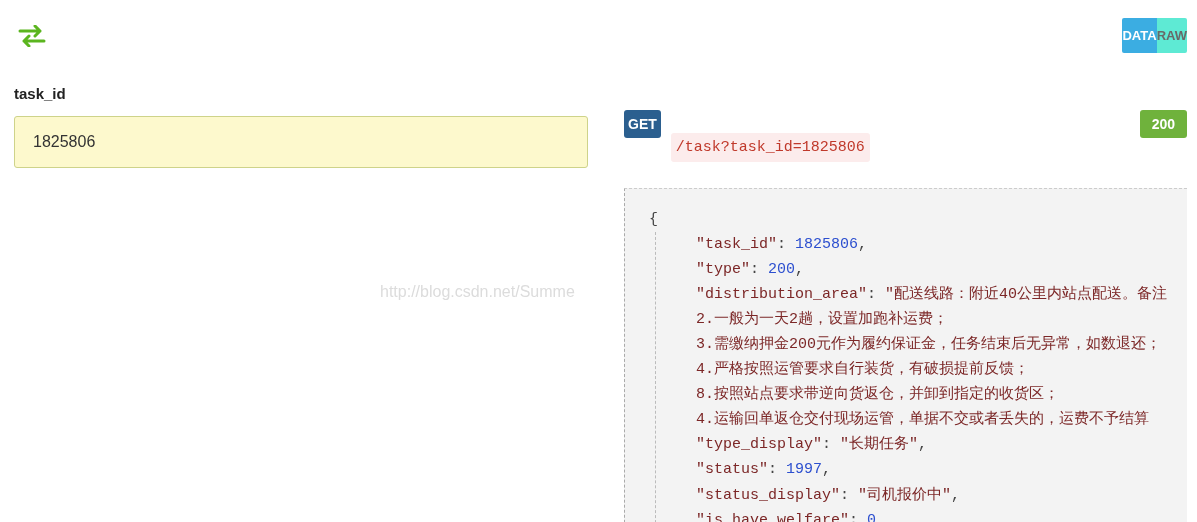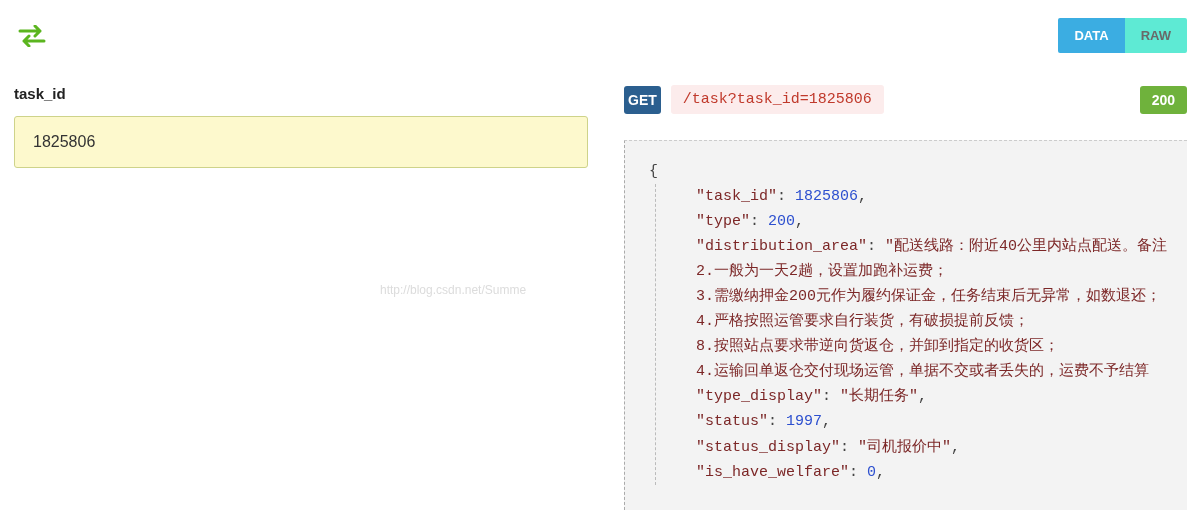--- a/index.html
+++ b/index.html
@@ -1,45 +1,45 @@
 <!DOCTYPE html>
 <html><head>
 <meta charset="utf-8">
 <style>
 * { box-sizing: border-box; margin: 0; padding: 0; }
 body { font-family: -apple-system, BlinkMacSystemFont, "Segoe UI", Helvetica, Arial, sans-serif; background: #fff; width: 1197px; height: 522px; overflow: hidden; position: relative; }
 .topbar { display: flex; justify-content: space-between; align-items: center; padding: 18px 10px 18px 18px; }
 .logo-icon { width: 28px; height: 22px; position: relative; }
 .logo-icon svg { display: block; }
 .tabs { display: flex; gap: 0; }
-.tab { font-size: 13px; font-weight: 600; padding: 10px 16px; cursor: pointer; }
+.tab { font-size: 13px; font-weight: 600; padding: 10px 0; cursor: pointer; }
 .tab.active { background: #3bade2; color: #fff; border-radius: 2px 0 0 2px; }
 .tab.inactive { background: #5eead4; color: #696969; border-radius: 0 2px 2px 0; }
 .main { display: flex; padding: 14px 10px 0 14px; gap: 36px; }
 .left { flex: 0 0 574px; }
 .field-label { font-weight: 700; font-size: 15px; color: #222; margin-bottom: 14px; }
 .input-box { width: 100%; background: #fdf9cd; border: 1px solid #ced38a; border-radius: 3px; padding: 16px 18px; font-size: 16px; color: #333; font-family: inherit; }
 .right { flex: 1; }
 .request-line { display: flex; align-items: center; gap: 10px; margin-bottom: 26px; }
 .method-badge { background: #2b5f8f; color: #fff; font-weight: 700; font-size: 14px; padding: 6px 4px; border-radius: 3px; }
-.url-box { background: #fcecec; color: #c0392b; font-family: "Consolas","Menlo","Courier New",monospace; font-size: 15px; padding: 6px 12px; border-radius: 3px; flex: 0 0 auto; }
+.url-box { background: #fcecec; color: #c0392b; font-family: "Consolas","Menlo","Courier New",monospace; font-size: 15px; padding: 6px 5px; border-radius: 3px; flex: 0 0 auto; margin-top: 48px; }
 .spacer { flex: 1; }
 .status-badge { background: #6fb23c; color: #fff; font-weight: 700; font-size: 14px; padding: 6px 12px; border-radius: 3px; }
 .json-panel { background: #f3f3f3; border-left: 1px dashed #aaa; padding: 18px 0 0 18px; font-family: "Consolas","Menlo","Courier New",monospace; font-size: 15px; line-height: 1.67; height: 370px; overflow-y: scroll; position: relative; border-top: 1px dashed #ccc; }
 .json-panel::-webkit-scrollbar { width: 14px; }
 .json-panel::-webkit-scrollbar-track { background: #f0f0f0; }
 .json-panel::-webkit-scrollbar-thumb { background: #c4c4c4; }
 .json-line { white-space: pre-wrap; word-break: break-all; }
 .brace { color: #444; padding-left: 6px; }
 .indent1 { padding-left: 40px; border-left: 1px dashed #bbb; margin-left: 12px; }
 .key { color: #7c2727; }
 .str { color: #7c2727; }
 .num { color: #2c4fcf; }
 .punc { color: #444; }
-.watermark { position: absolute; left: 380px; top: 283px; color: #dcdcdc; font-size: 12px; font-family: Arial, sans-serif; pointer-events: none; z-index: 0; }
+.watermark { position: absolute; left: 380px; top: 283px; color: #dcdcdc; font-size: 16px; font-family: Arial, sans-serif; pointer-events: none; z-index: 0; }
 </style>
 </head>
 <body>
 
 <div class="watermark">http://blog.csdn.net/Summe</div>
 
 <div class="topbar">
   <div class="logo-icon">
     <svg width="28" height="22" viewBox="0 0 28 22">
       <path d="M2 6 L22 6 M22 6 L17 1 M22 6 L17 11" stroke="#5bb51f" stroke-width="3" fill="none" stroke-linecap="round" stroke-linejoin="round"></path>

